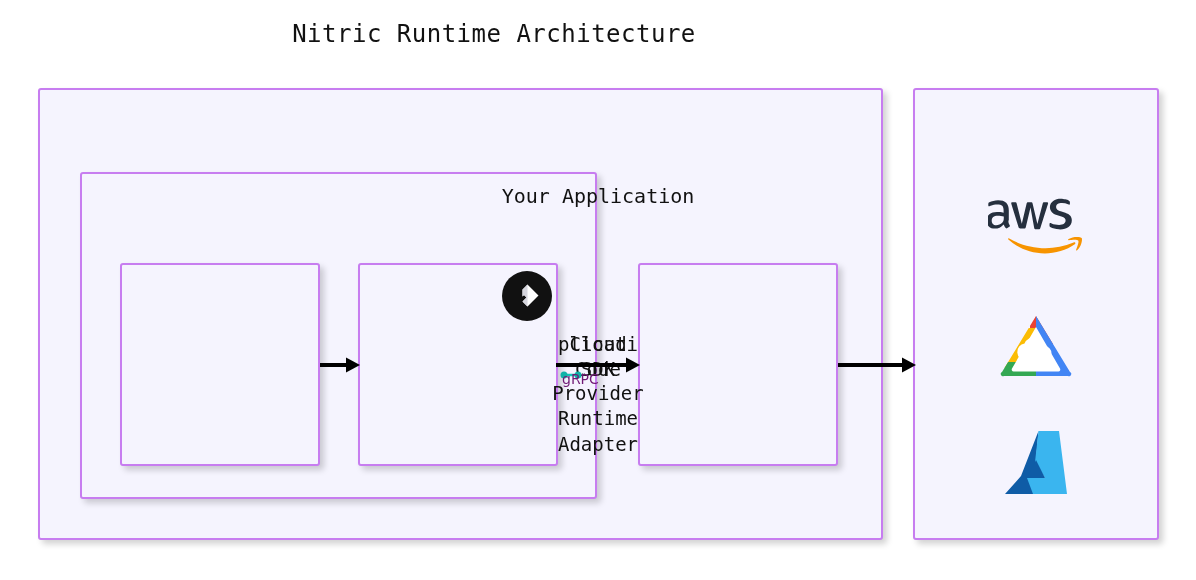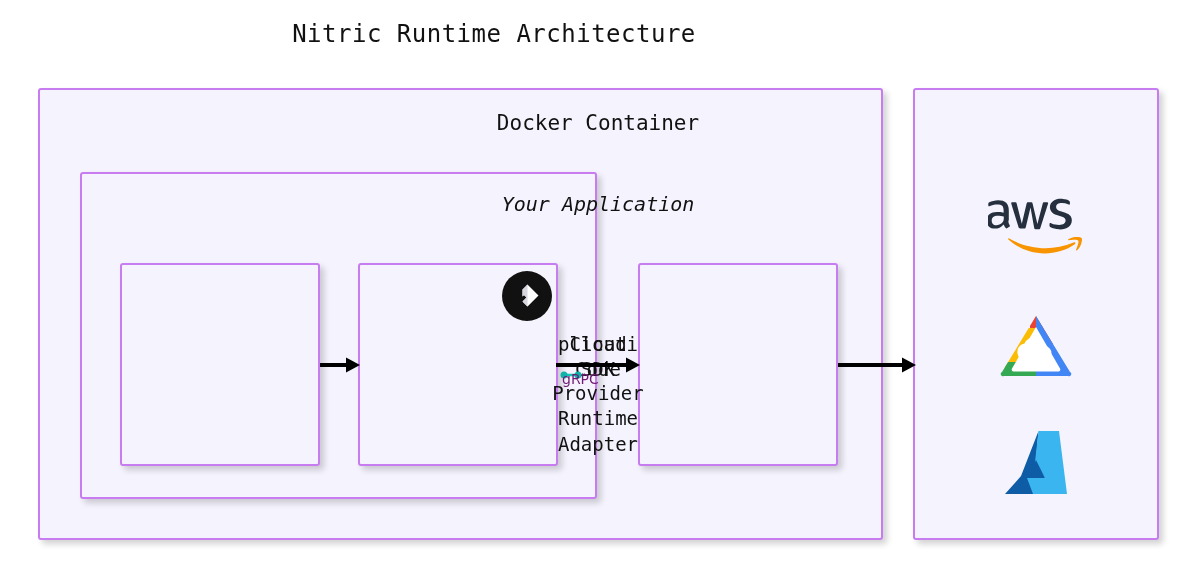--- a/index.html
+++ b/index.html
@@ -39,21 +39,21 @@
     color:#111111;
     white-space:pre-line;
     line-height:1.33;
   }
 
   
   #docker-container{left:38px;top:88px;width:845px;height:452px;}
   #docker-container-label{top:110px;font-size:21px;}
 
   #your-application{left:80px;top:172px;width:517px;height:327px;}
-  #your-application-label{top:191px;font-size:20px;font-style:italic;}
+  #your-application-label{top:183px;font-size:20px;}
 
   #application-code{left:120px;top:263px;width:200px;height:203px;}
   #application-code-label{top:332px;font-size:19px;}
 
   #nitric-sdk{left:358px;top:263px;width:200px;height:203px;}
   #nitric-sdk-label{top:332px;font-size:19px;}
 
   #provider-runtime-adapter{left:638px;top:263px;width:200px;height:203px;}
   #provider-runtime-adapter-label{top:333px;font-size:19px;margin-top:48px;}
 
@@ -96,21 +96,20 @@
   .cloud-logo svg{display:block;margin:0 auto;}
 </style>
 </head>
 <body>
 
 <div class="canvas">
 
   <div class="diagram-title">Nitric Runtime Architecture</div>
 
   <div class="box" id="docker-container"></div>
-  <div class="box-label" id="docker-container-label">Docker Container</div>
 
   <div class="box" id="your-application"></div>
   <div class="box-label" id="your-application-label">Your Application</div>
 
   <div class="box" id="application-code"></div>
   <div class="box-label" id="application-code-label">Application
 Code</div>
 
   <div class="box" id="nitric-sdk"></div>
   <div class="box-label" id="nitric-sdk-label">Cloud

